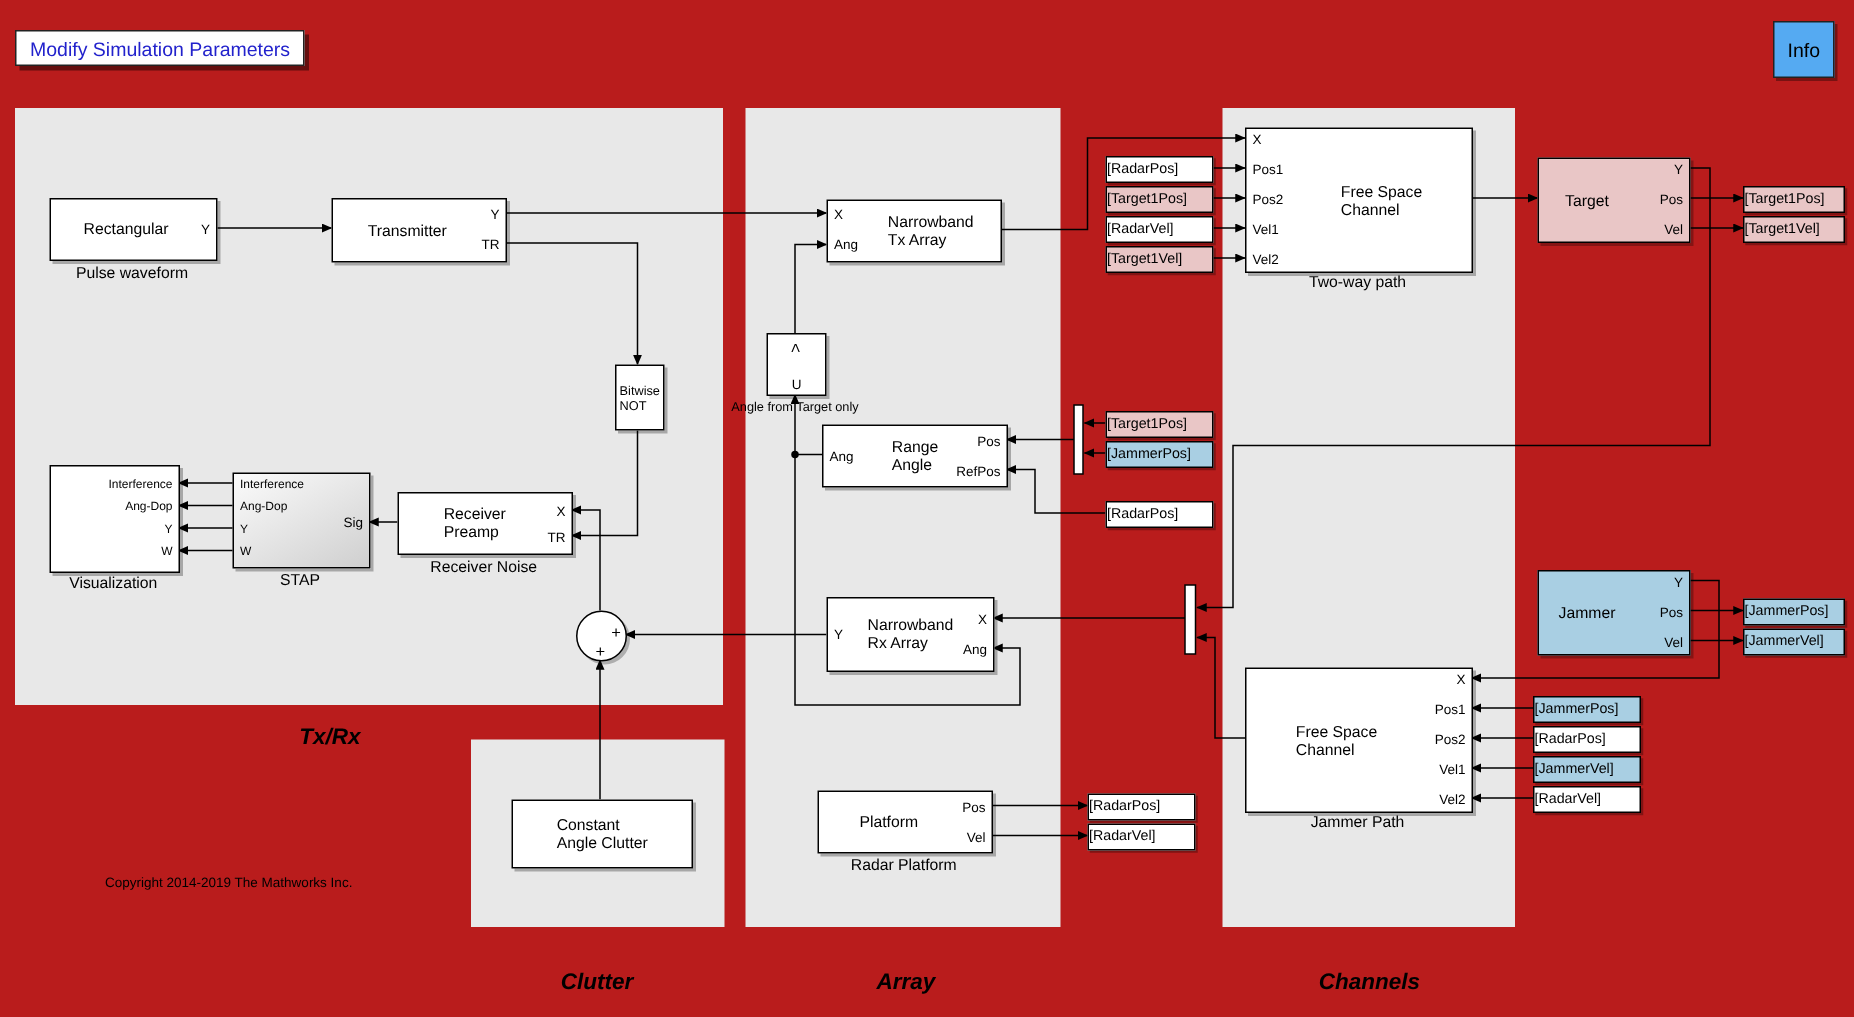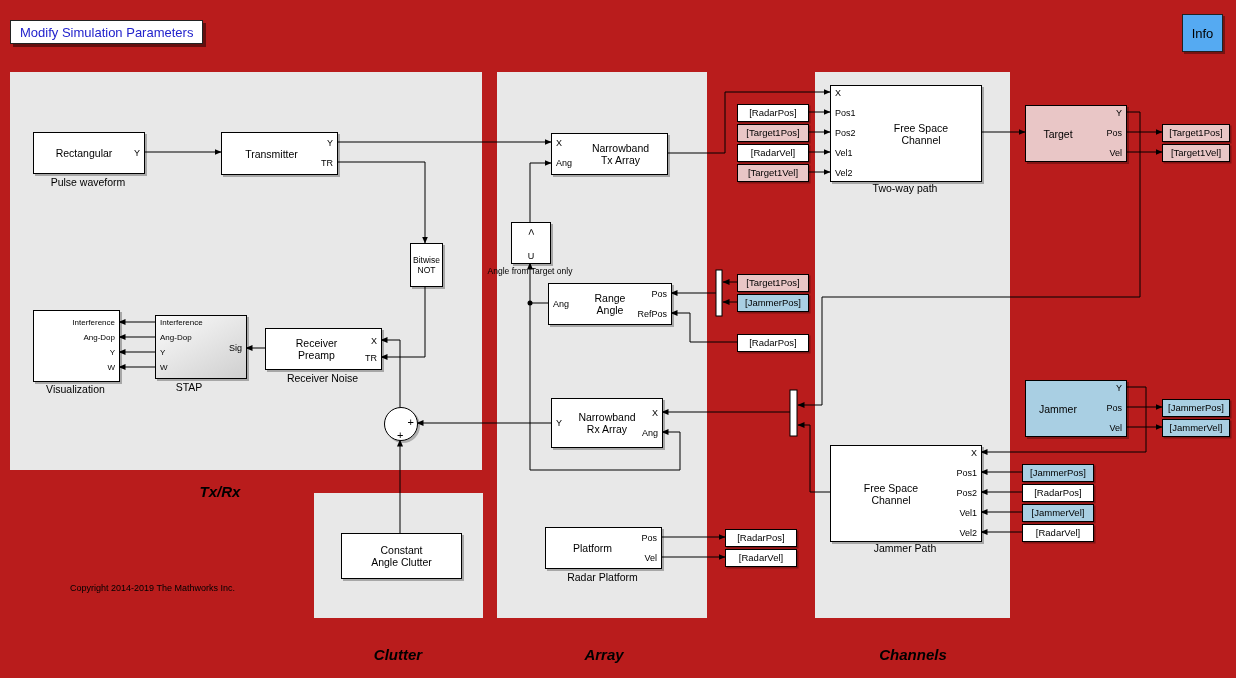--- a/index.html
+++ b/index.html
@@ -3,28 +3,28 @@
 <meta charset="utf-8">
 <style>
   html,body{margin:0;padding:0;background:#fff;}
   #canvas{position:relative;width:1236px;height:678px;background:#b91c1c;
           font-family:"Liberation Sans",sans-serif;color:#000;overflow:hidden;}
   .region{position:absolute;background:#e8e8e8;}
   .region-label{position:absolute;font-size:15px;font-weight:bold;font-style:italic;text-align:center;}
   .block{position:absolute;background:#fff;border:1px solid #000;
          box-shadow:2px 2px 0 rgba(0,0,0,.28);
          display:flex;align-items:center;justify-content:center;}
-  .lbl{font-size:10.5px;line-height:12px;text-align:center;white-space:pre-line;}
+  .lbl{font-size:10.5px;line-height:12px;text-align:left;white-space:pre-line;}
   .small .lbl{font-size:8.5px;line-height:10px;}
   .port{position:absolute;font-size:9px;line-height:10px;white-space:nowrap;}
   .pl{left:4px;}
   .pr{right:4px;text-align:right;}
   .caption{position:absolute;font-size:10.5px;text-align:center;}
   .tag{position:absolute;height:16px;line-height:16px;border:1px solid #000;
-       font-size:9.5px;text-align:center;box-shadow:1.5px 1.5px 0 rgba(0,0,0,.3);overflow:hidden;}
+       font-size:9.5px;box-shadow:1.5px 1.5px 0 rgba(0,0,0,.3);overflow:hidden;}
   .tag-plain{background:#ffffff;}
   .tag-pink{background:#e9c6c6;}
   .tag-blue{background:#a9cfe3;}
   .fill-pink{background:#e9c6c6;}
   .fill-blue{background:#a9cfe3;}
   .fill-grad{background:linear-gradient(150deg,#fbfbfb 0%,#e3e3e3 55%,#cfcfcf 100%);}
   .sumc{position:absolute;left:384px;top:407px;width:32px;height:32px;background:#fff;
         border:1px solid #000;border-radius:50%;box-shadow:2px 2px 0 rgba(0,0,0,.25);}
   .sumc .port{font-size:11px;}
   #wires{position:absolute;left:0;top:0;pointer-events:none;}
@@ -135,21 +135,21 @@
   </div>
   <div class="caption" style="left:33px;top:383px;width:85px">Visualization</div>
 
   <div class="block fill-grad" style="left:155px;top:315px;width:90px;height:62px">
     <span class="port pl" style="top:2px;font-size:8px">Interference</span>
     <span class="port pl" style="top:17px;font-size:8px">Ang-Dop</span>
     <span class="port pl" style="top:32px;font-size:8px">Y</span>
     <span class="port pl" style="top:47px;font-size:8px">W</span>
     <span class="port pr" style="top:27px">Sig</span>
   </div>
-  <div class="caption" style="left:144px;top:381px;width:90px">STAP</div>
+  <div class="caption" style="left:155px;top:381px;width:90px">STAP</div>
 
   <div class="block" style="left:265px;top:328px;width:115px;height:40px">
     <span class="lbl" style="padding-right:14px">Receiver
 Preamp</span>
     <span class="port pr" style="top:7px">X</span>
     <span class="port pr" style="top:24px">TR</span>
   </div>
   <div class="caption" style="left:265px;top:372px;width:115px">Receiver Noise</div>
 
   <div class="sumc">

